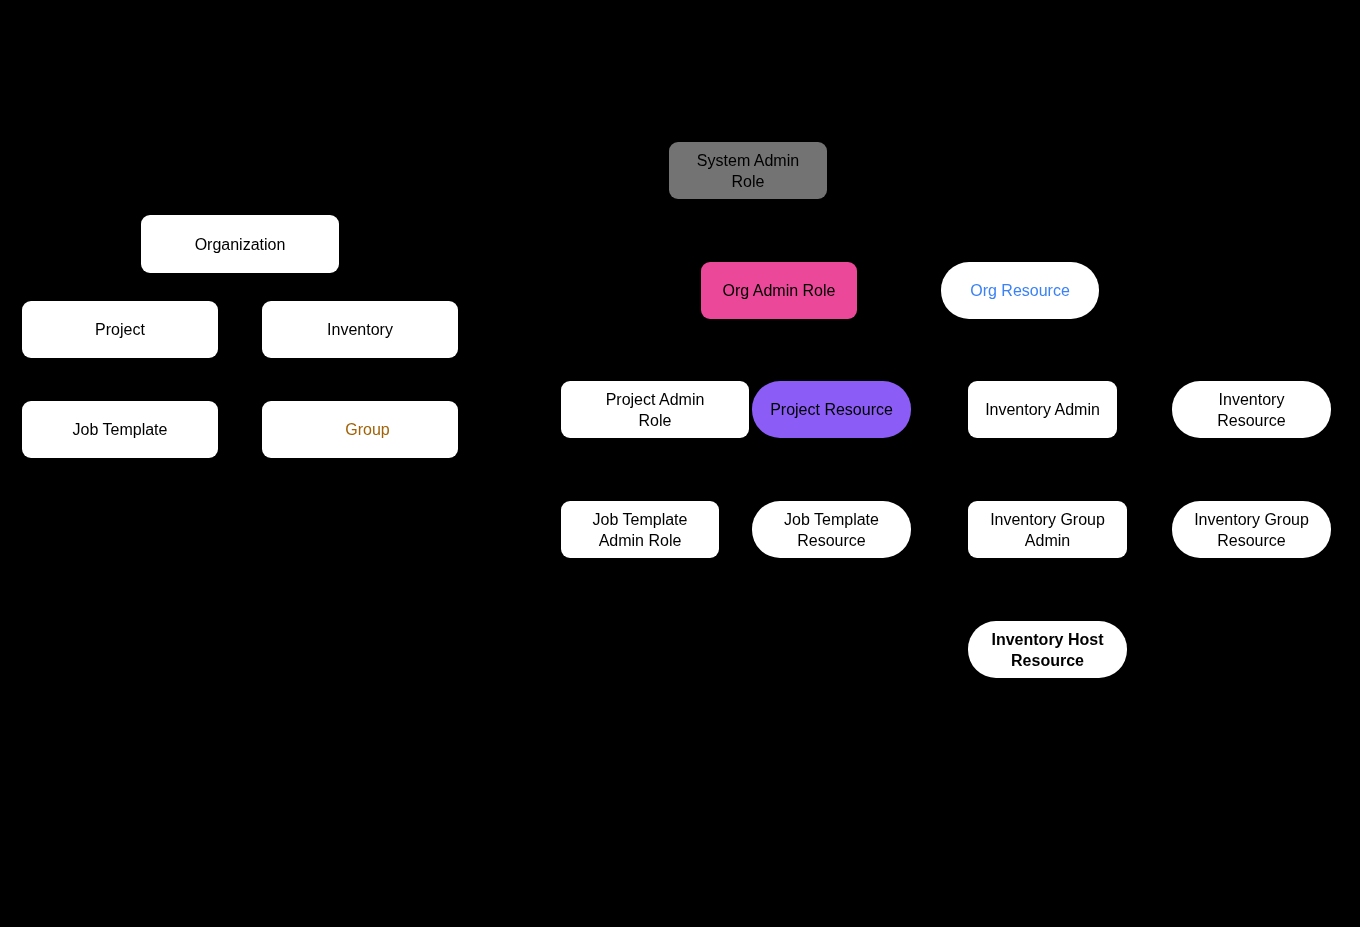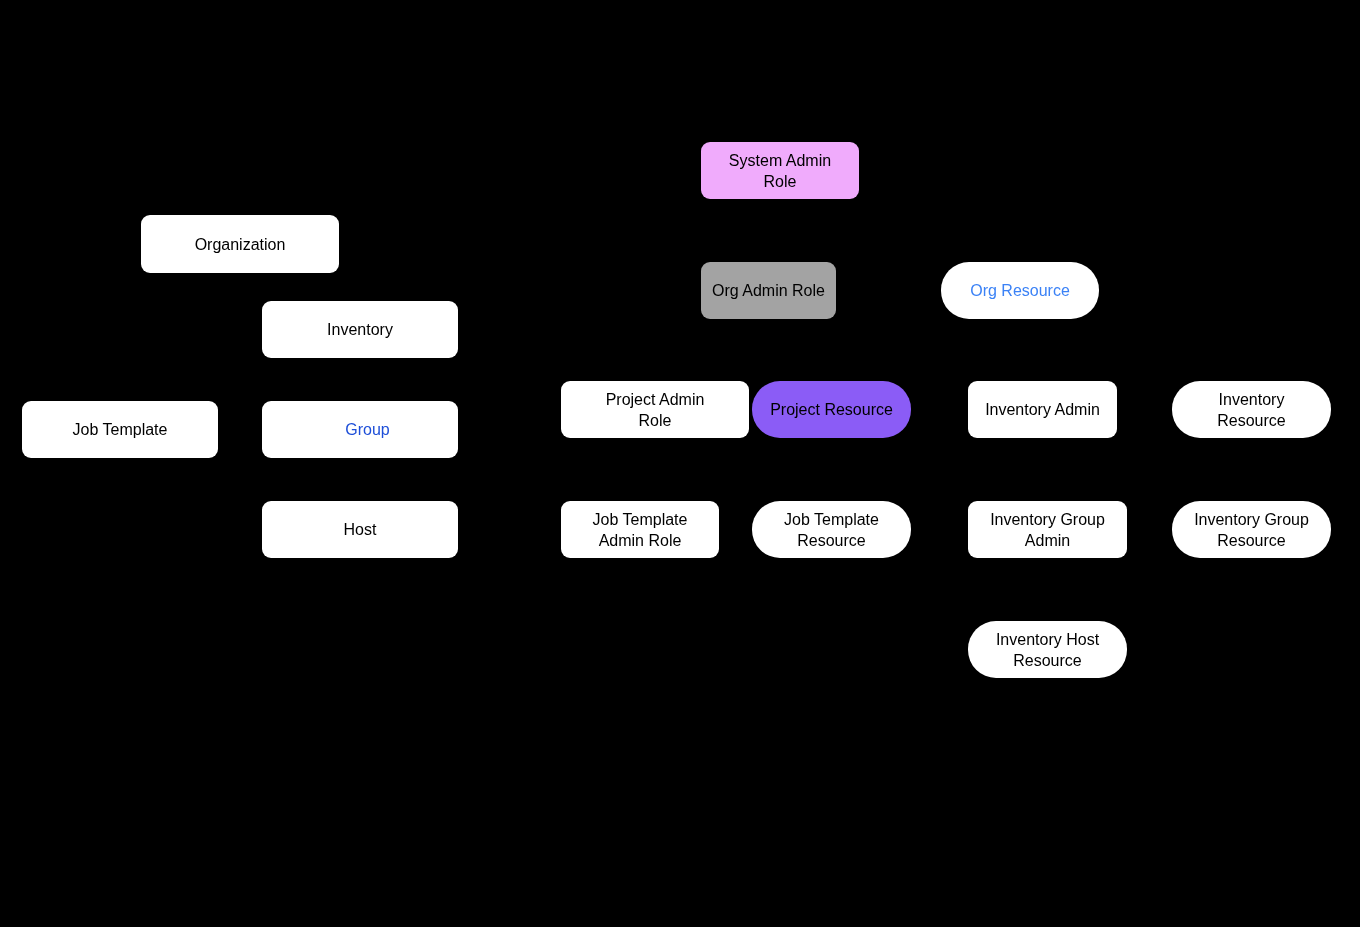--- a/index.html
+++ b/index.html
@@ -34,37 +34,37 @@
   }
   .node.pill {
     border-radius: 28px;
   }
 </style>
 </head>
 <body style="background: rgb(0, 0, 0);">
 
 <div class="canvas" style="background: rgb(0, 0, 0);">
     <div class="node rect" style="left: 141px; top: 215px; width: 198px; height: 58px; background: rgb(255, 255, 255); color: rgb(0, 0, 0);">Organization</div>
+    <div class="node rect" style="left: 22px; top: 301px; width: 196px; height: 57px; background: rgb(255, 255, 255); color: rgb(0, 0, 0);">Project</div>
     <div class="node rect" style="left: 262px; top: 301px; width: 196px; height: 57px; background: rgb(255, 255, 255); color: rgb(0, 0, 0);">Inventory</div>
     <div class="node rect" style="left: 22px; top: 401px; width: 196px; height: 57px; background: rgb(255, 255, 255); color: rgb(0, 0, 0);">Job Template</div>
-    <div class="node rect" style="left: 262px; top: 401px; width: 196px; height: 57px; background: rgb(255, 255, 255); color: #1d4ed8; padding-left: 15px;">Group</div>
-    <div class="node rect" style="left: 262px; top: 501px; width: 196px; height: 57px; background: rgb(255, 255, 255); color: rgb(0, 0, 0);">Host</div>
-    <div class="node rect" style="left: 701px; top: 142px; width: 158px; height: 57px; background: #f0abfc; color: rgb(0, 0, 0);">System Admin
+    <div class="node rect" style="left: 262px; top: 401px; width: 196px; height: 57px; background: rgb(255, 255, 255); color: #a16207; padding-left: 15px;">Group</div>
+    <div class="node rect" style="left: 669px; top: 142px; width: 158px; height: 57px; background: #737373; color: rgb(0, 0, 0);">System Admin
 Role</div>
-    <div class="node rect" style="left: 701px; top: 262px; width: 135px; height: 57px; background: #a3a3a3; color: rgb(0, 0, 0);">Org Admin Role</div>
+    <div class="node rect" style="left: 701px; top: 262px; width: 156px; height: 57px; background: #ec4899; color: rgb(0, 0, 0);">Org Admin Role</div>
     <div class="node pill" style="left: 941px; top: 262px; width: 158px; height: 57px; background: rgb(255, 255, 255); color: #3b82f6;">Org Resource</div>
     <div class="node rect" style="left: 561px; top: 381px; width: 188px; height: 57px; background: rgb(255, 255, 255); color: rgb(0, 0, 0);">Project Admin
 Role</div>
     <div class="node pill" style="left: 752px; top: 381px; width: 159px; height: 57px; background: #8b5cf6; color: rgb(0, 0, 0);">Project Resource</div>
     <div class="node rect" style="left: 968px; top: 381px; width: 149px; height: 57px; background: rgb(255, 255, 255); color: rgb(0, 0, 0);">Inventory Admin</div>
     <div class="node pill" style="left: 1172px; top: 381px; width: 159px; height: 57px; background: rgb(255, 255, 255); color: rgb(0, 0, 0);">Inventory
 Resource</div>
     <div class="node rect" style="left: 561px; top: 501px; width: 158px; height: 57px; background: rgb(255, 255, 255); color: rgb(0, 0, 0);">Job Template
 Admin Role</div>
     <div class="node pill" style="left: 752px; top: 501px; width: 159px; height: 57px; background: rgb(255, 255, 255); color: rgb(0, 0, 0);">Job Template
 Resource</div>
     <div class="node rect" style="left: 968px; top: 501px; width: 159px; height: 57px; background: rgb(255, 255, 255); color: rgb(0, 0, 0);">Inventory Group
 Admin</div>
     <div class="node pill" style="left: 1172px; top: 501px; width: 159px; height: 57px; background: rgb(255, 255, 255); color: rgb(0, 0, 0);">Inventory Group
 Resource</div>
-    <div class="node pill" style="left: 968px; top: 621px; width: 159px; height: 57px; background: rgb(255, 255, 255); color: rgb(0, 0, 0);">Inventory Host
+    <div class="node pill" style="left: 968px; top: 621px; width: 159px; height: 57px; background: rgb(255, 255, 255); color: rgb(0, 0, 0); font-weight: bold;">Inventory Host
 Resource</div>
   </div>
 
 </body></html>

